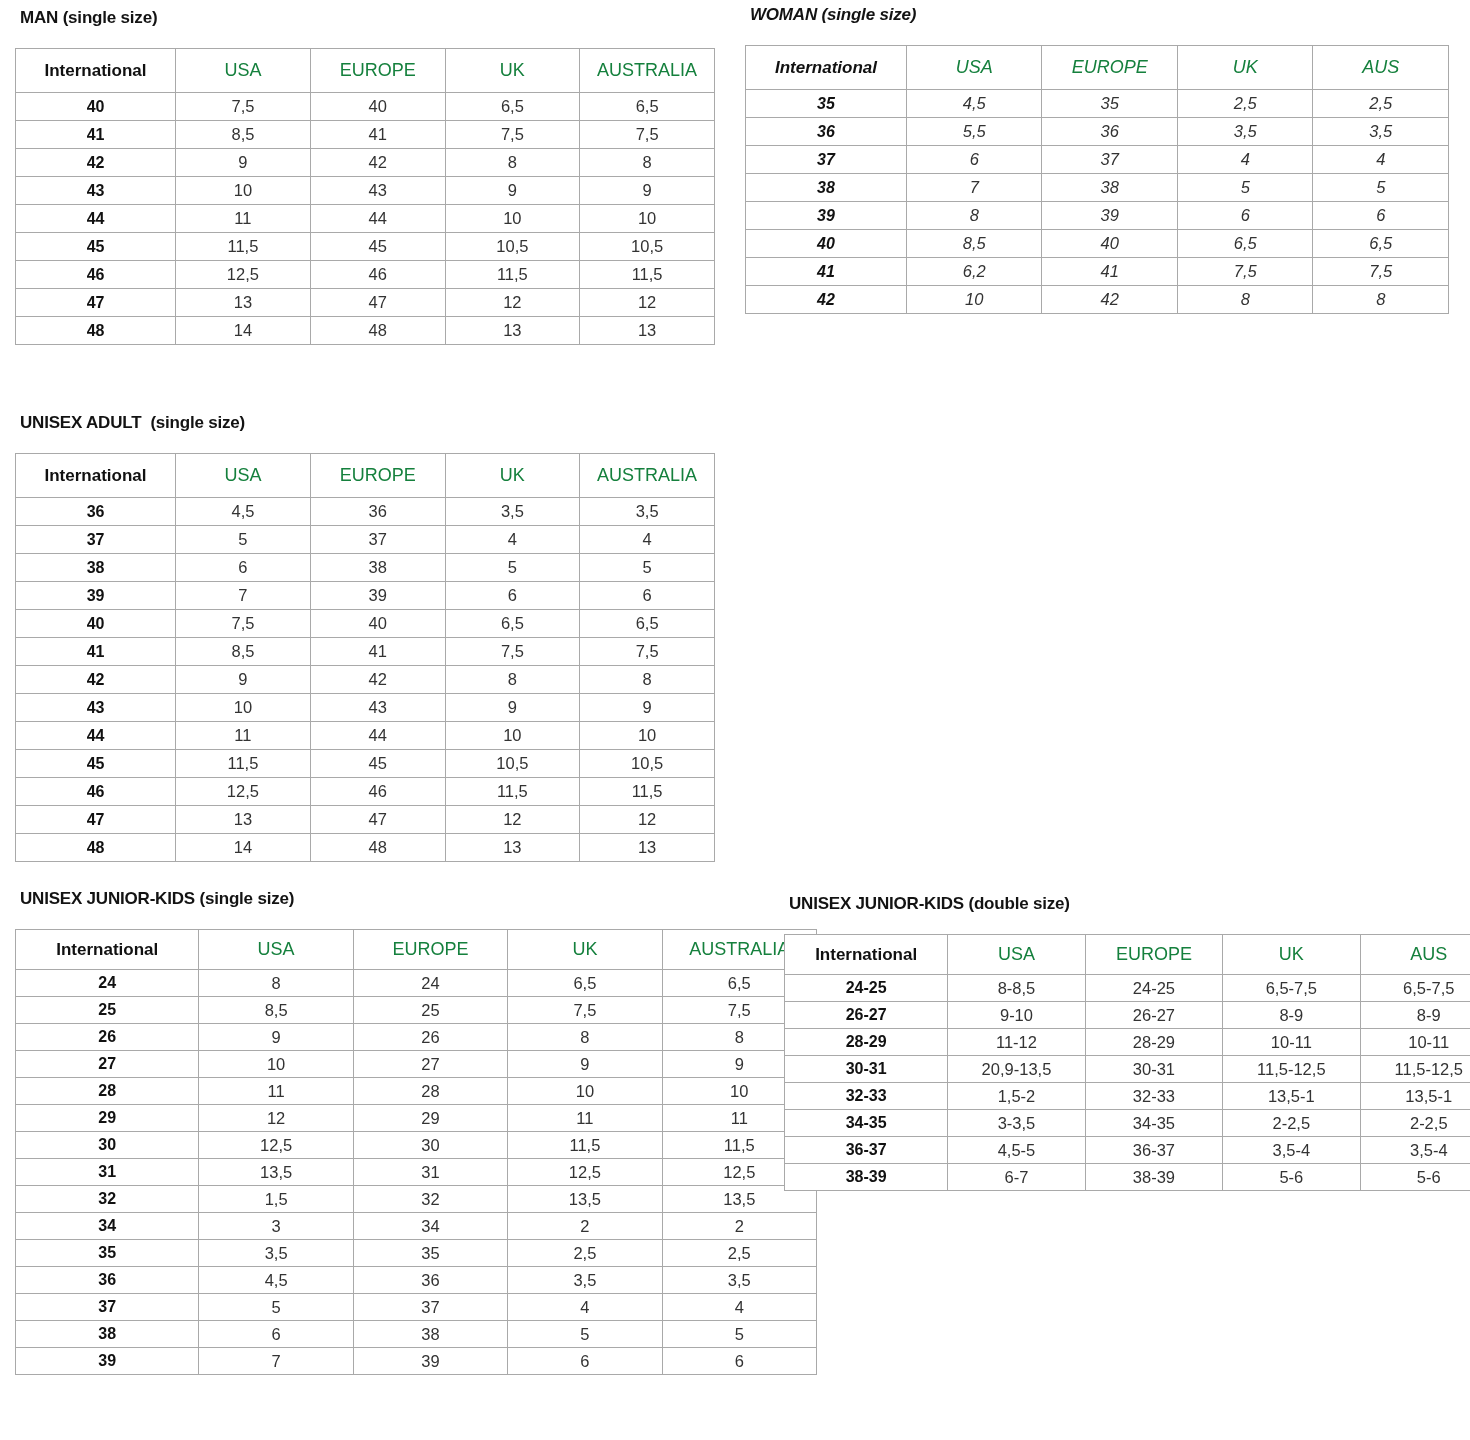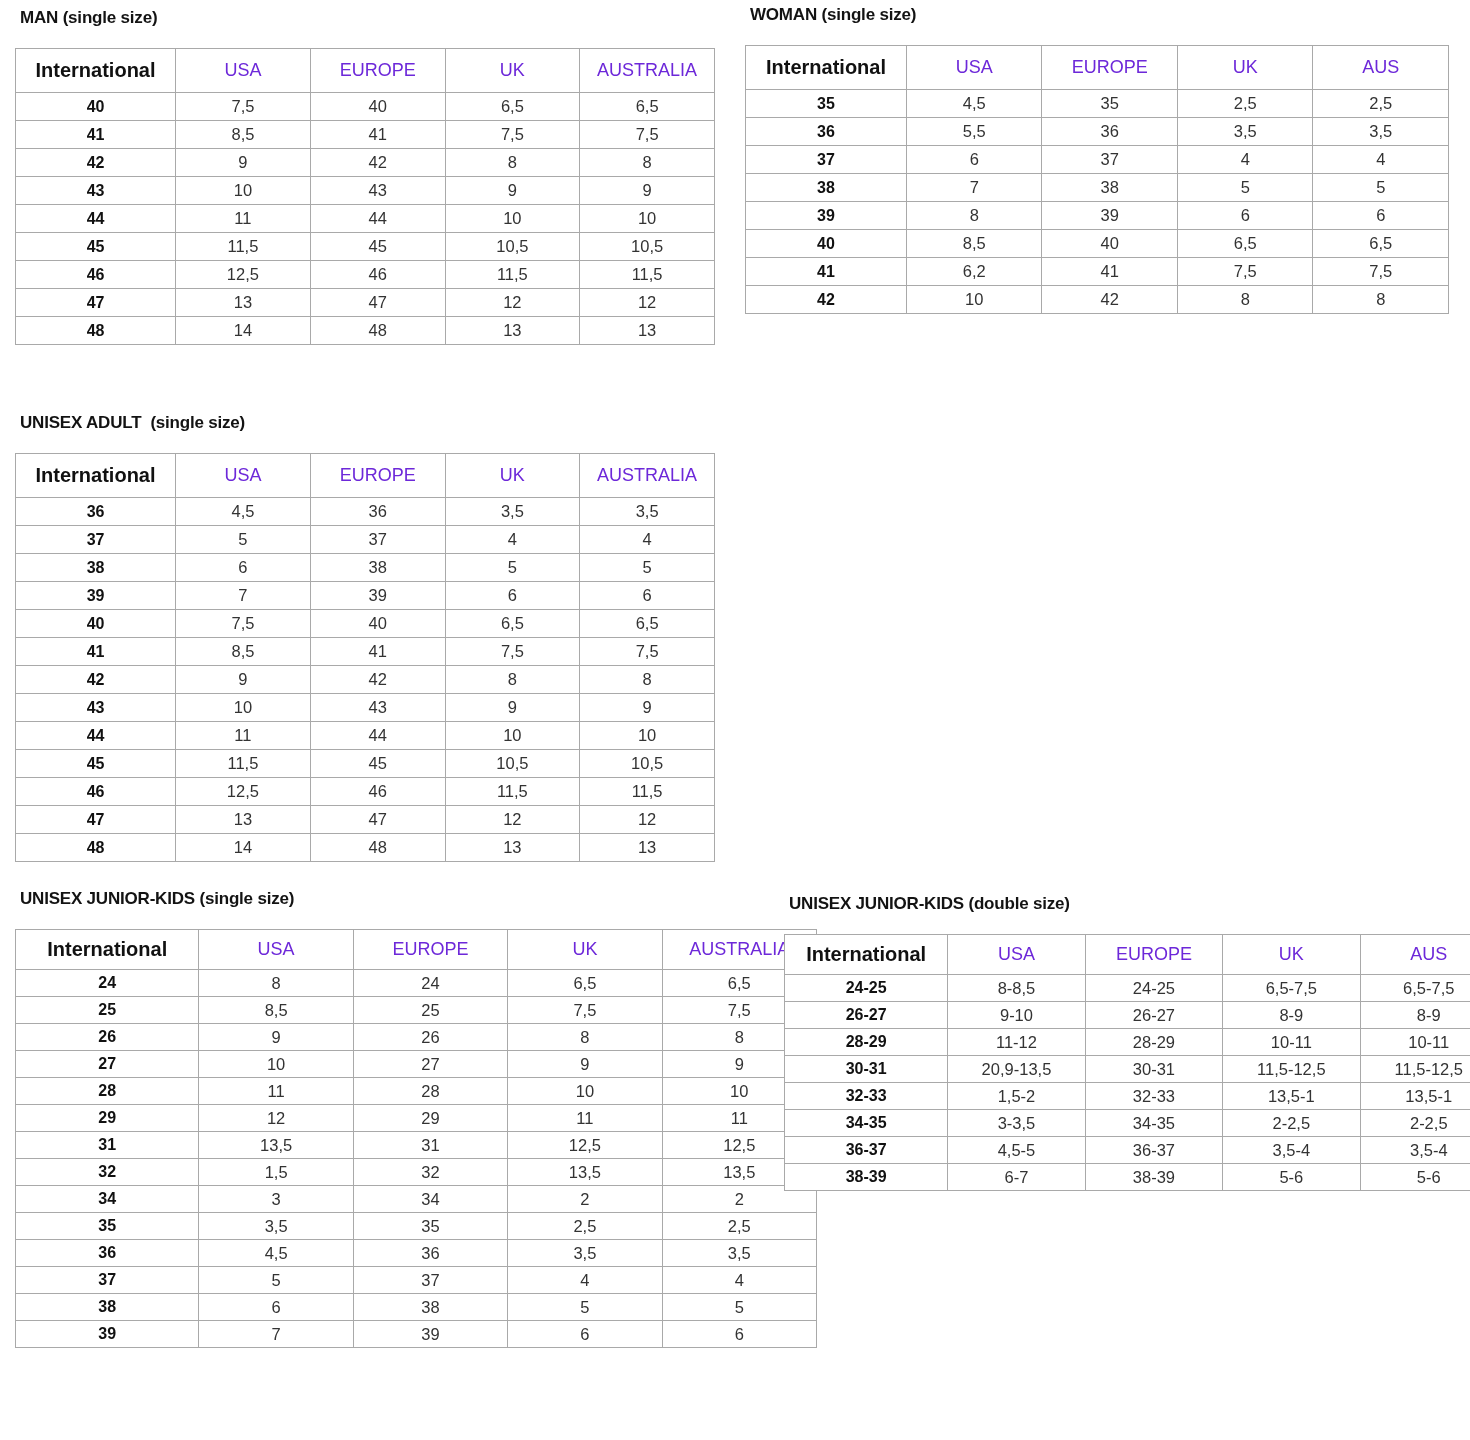--- a/index.html
+++ b/index.html
@@ -12,21 +12,21 @@
   }
   .page {
     position: relative;
     width: 1470px;
     height: 1440px;
     background: #ffffff;
     overflow: hidden;
   }
   .table-block { position: absolute; }
   #block-man            { left: 15px;  top: 8px;   width: 700px; }
-  #block-woman          { left: 745px; top: 5px;   width: 704px; }
+  #block-woman          { left: 745px; top: 5px;   width: 704px; font-style: italic; }
   #block-adult          { left: 15px;  top: 400px; width: 700px; margin-top: 13px; }
   #block-junior-single  { left: 15px;  top: 889px; width: 802px; }
   #block-junior-double  { left: 784px; top: 894px; width: 714px; }
 
   .block-title {
     margin: 0 0 21px 5px;
     font-size: 17px;
     line-height: 19px;
     font-weight: 700;
     color: #131313;
@@ -43,25 +43,25 @@
     border: 1px solid #a9a9a9;
     text-align: center;
     vertical-align: middle;
     padding: 0;
     background: #ffffff;
   }
   .size-table th {
     height: 44px;
     font-weight: 400;
     font-size: 18px;
-    color: #6d28d9;
+    color: #15803d;
   }
   .size-table th.col-int {
     font-weight: 700;
-    font-size: 20px;
+    font-size: 17px;
     color: #111111;
   }
   .size-table td {
     height: 28px;
     font-size: 16.5px;
     color: #333333;
   }
   .size-table td.col-int {
     font-weight: 700;
     font-size: 16px;
@@ -414,20 +414,27 @@
             <td>10</td>
           </tr>
           <tr>
             <td class="col-int">29</td>
             <td>12</td>
             <td>29</td>
             <td>11</td>
             <td>11</td>
           </tr>
           <tr>
+            <td class="col-int">30</td>
+            <td>12,5</td>
+            <td>30</td>
+            <td>11,5</td>
+            <td>11,5</td>
+          </tr>
+          <tr>
             <td class="col-int">31</td>
             <td>13,5</td>
             <td>31</td>
             <td>12,5</td>
             <td>12,5</td>
           </tr>
           <tr>
             <td class="col-int">32</td>
             <td>1,5</td>
             <td>32</td>

